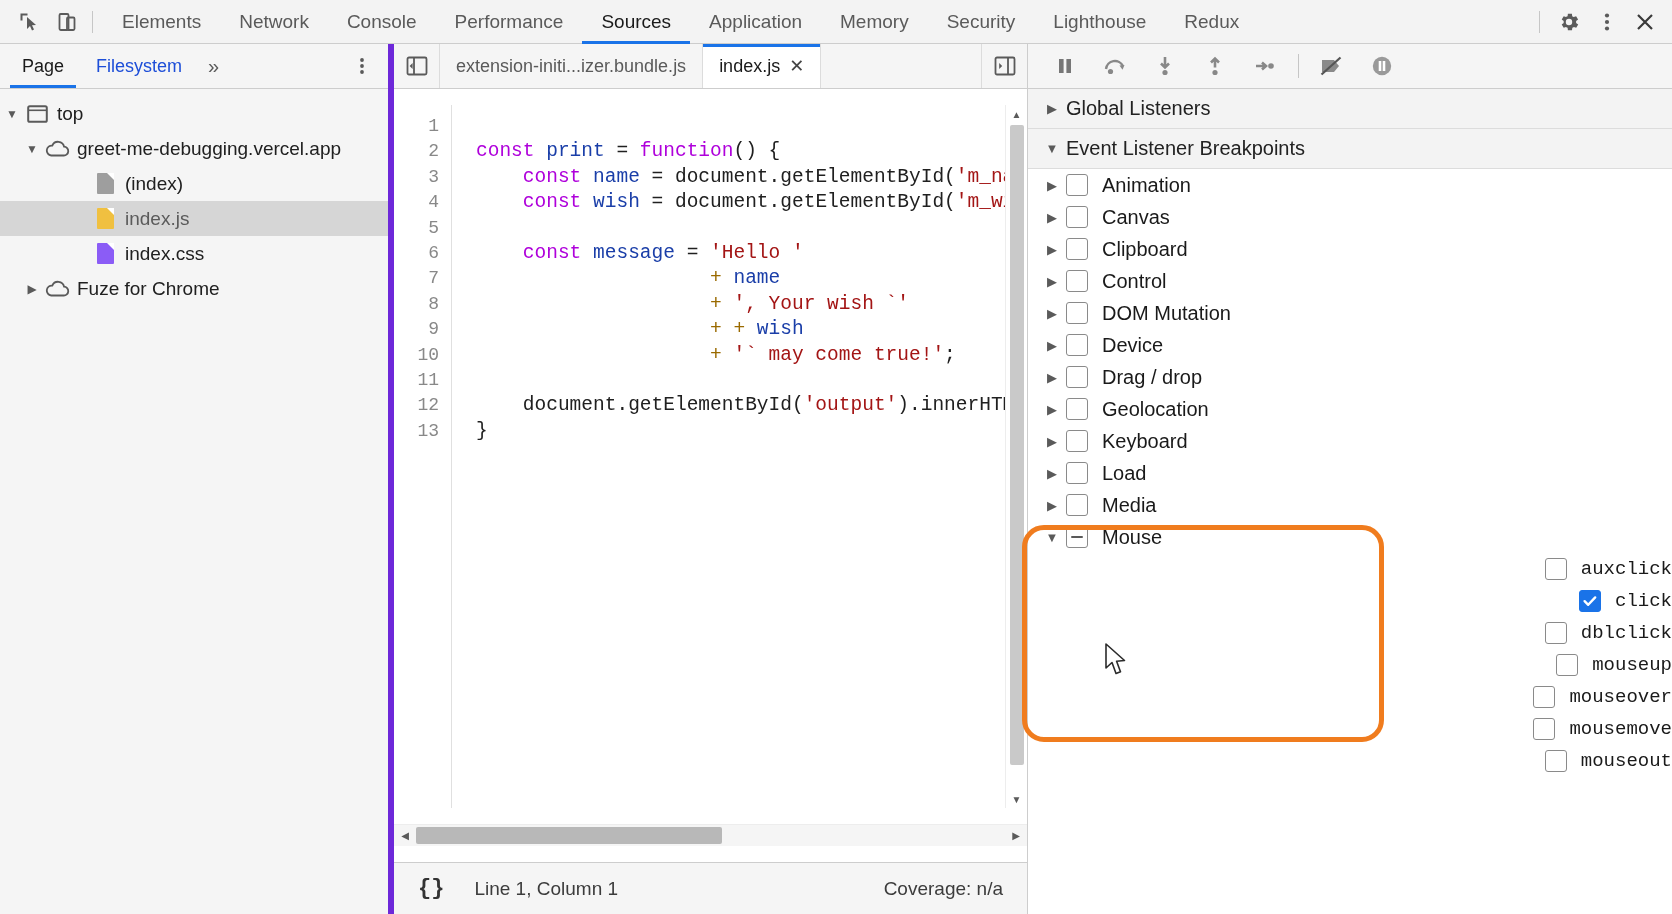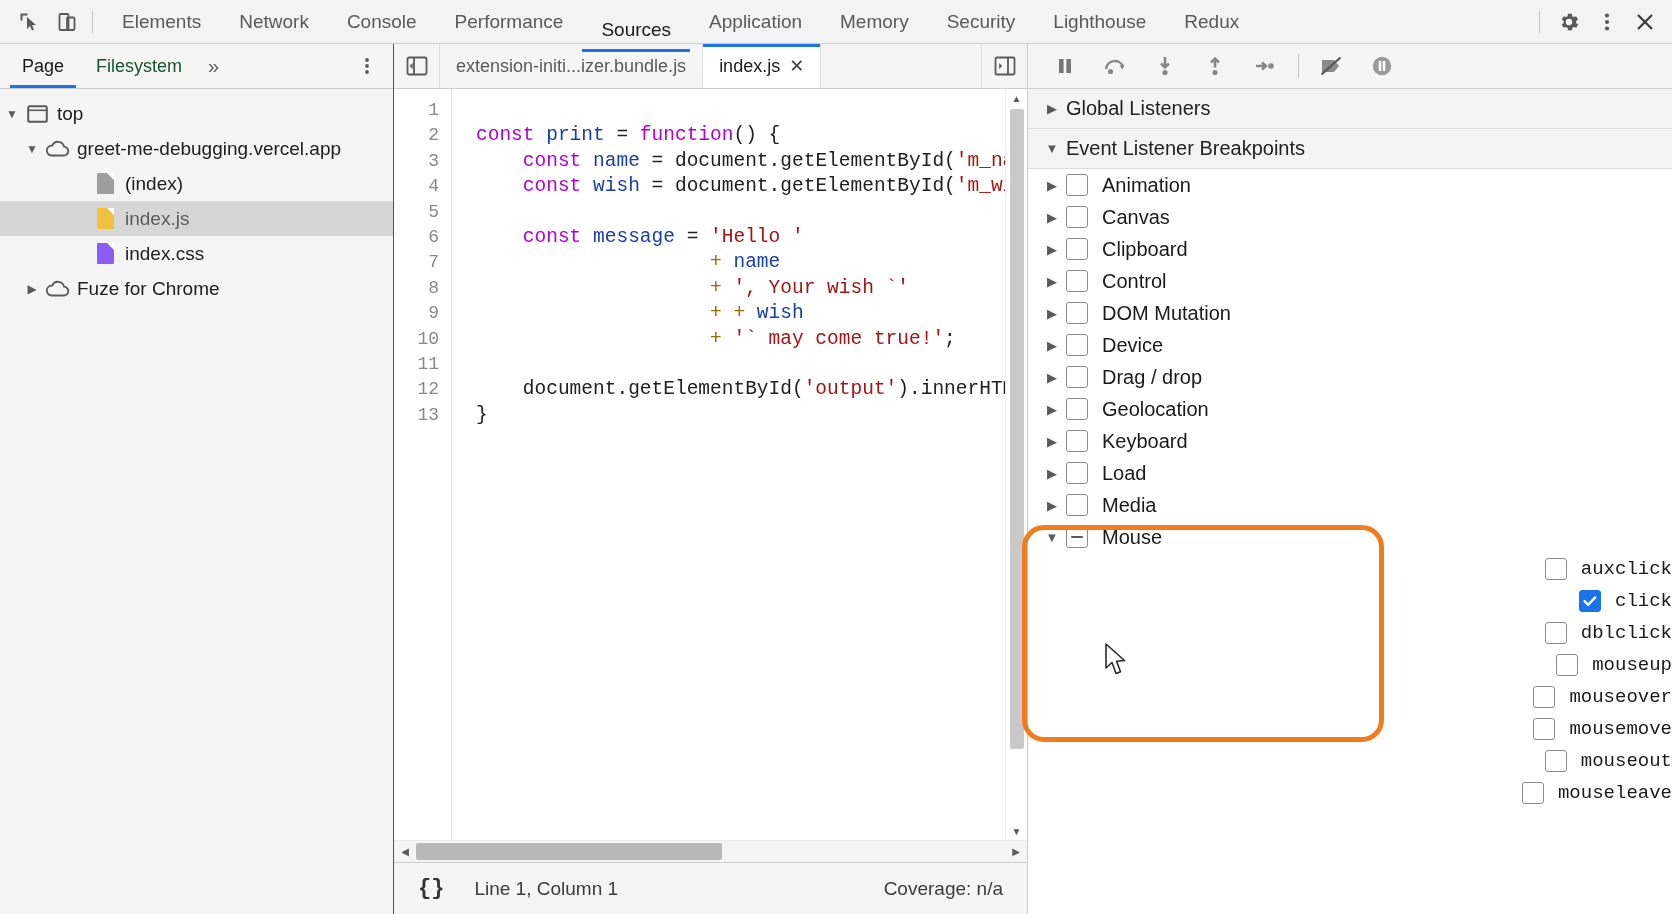--- a/index.html
+++ b/index.html
@@ -27,46 +27,46 @@
   .tb-sep {
     width: 1px; height: 22px; background: #c6c6c6; margin: 0 10px 0 6px;
   }
   .tabs { display: flex; align-items: stretch; height: 44px; flex: 1; }
   .tab {
     display: flex; align-items: center; justify-content: center;
     padding: 0 19px; height: 44px;
     font-size: 19px; color: #5a5a5a; cursor: pointer;
     position: relative; white-space: nowrap;
   }
-  .tab.active { color: #1a1a1a; margin-top: 8px; }
+  .tab.active { color: #1a1a1a; }
   .tab.active::after {
     content: ""; position: absolute; left: 0; right: 0; bottom: 0;
     height: 3px; background: #1a73e8;
   }
   .tb-right { display: flex; align-items: center; }
 
   
   .main { flex: 1; display: flex; min-height: 0; }
 
   
   .nav-pane {
     width: 394px; min-width: 394px;
-    border-right: 1px solid #6d28d9;
+    border-right: 6px solid #6d28d9;
     display: flex; flex-direction: column;
     background: #f5f5f5;
   }
   .nav-tabbar {
     height: 45px; min-height: 45px;
     background: #f5f5f5;
     border-bottom: 1px solid #cdcdcd;
     display: flex; align-items: stretch; padding-left: 6px;
   }
   .nav-tab {
     display: flex; align-items: center; padding: 0 16px;
-    font-size: 18px; color: #14532d; cursor: pointer; position: relative;
+    font-size: 18px; color: #1d4ed8; cursor: pointer; position: relative;
   }
   .nav-tab.active { color: #1a1a1a; }
   .nav-tab.active::after {
     content: ""; position: absolute; left: 4px; right: 4px; bottom: 0;
     height: 3px; background: #1a73e8;
   }
   .nav-more {
     display: flex; align-items: center; padding: 0 10px;
     font-size: 20px; color: #5a5a5a; cursor: pointer;
   }
@@ -101,20 +101,21 @@
     border-left: 7px solid transparent;
     border-top: 7px solid #ffffff;
   }
 
   
   .editor-pane {
     flex: 1; min-width: 0;
     display: flex; flex-direction: column;
     border-right: 1px solid #cdcdcd;
     background: #ffffff;
+    gap: 16px;
   }
   .editor-tabbar {
     height: 45px; min-height: 45px;
     background: #f5f5f5;
     border-bottom: 1px solid #cdcdcd;
     display: flex; align-items: stretch;
   }
   .et-icon {
     width: 46px; display: flex; align-items: center; justify-content: center;
     cursor: pointer; border-right: 1px solid #dcdcdc;
@@ -644,24 +645,20 @@
               <span class="ev-label">mouseover</span>
             </div>
             <div class="ev-row child">
               <div class="cbox"></div>
               <span class="ev-label">mousemove</span>
             </div>
             <div class="ev-row child">
               <div class="cbox"></div>
               <span class="ev-label">mouseout</span>
             </div>
-            <div class="ev-row child">
-              <div class="cbox"></div>
-              <span class="ev-label">mouseleave</span>
-            </div>
           </div>
       </div>
 
       <div class="annot" style="left:-6px; top:481px; width:362px; height:217px;"></div>
 
       <div class="cursor-graphic" style="left:76px; top:599px;">
         <svg width="26" height="34" viewBox="0 0 26 34">
           <path d="M2 1 L2 25 L8 19.5 L12 30.5 L16.5 28.7 L12.6 18.2 L20.5 17.5 Z" fill="#ffffff" stroke="#2b2b2b" stroke-width="1.6" stroke-linejoin="round"></path>
         </svg>
       </div>

